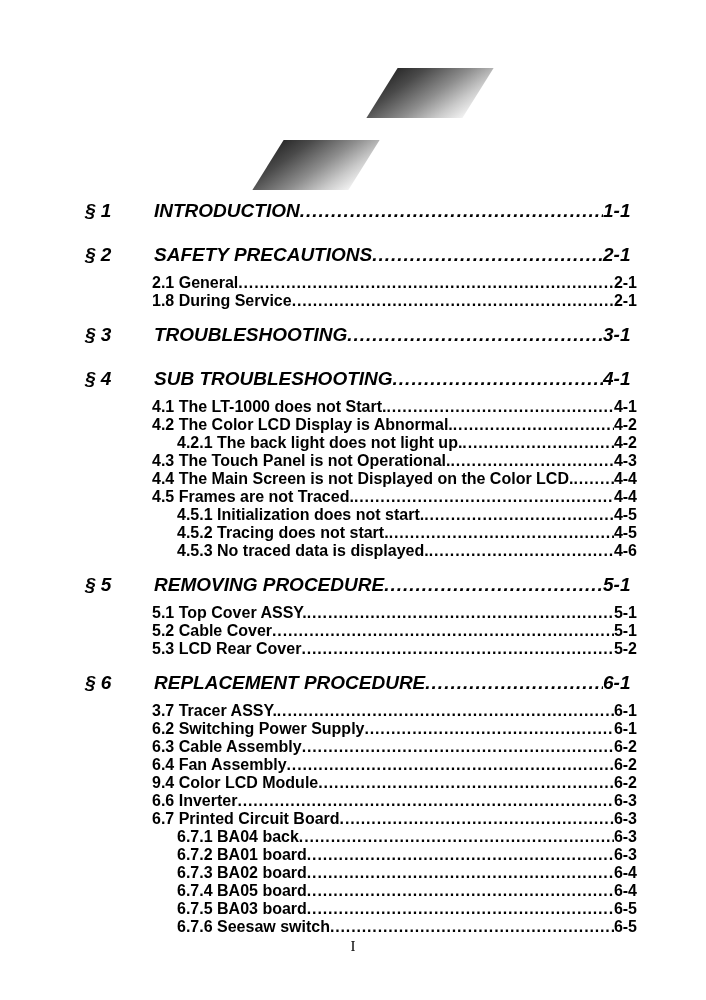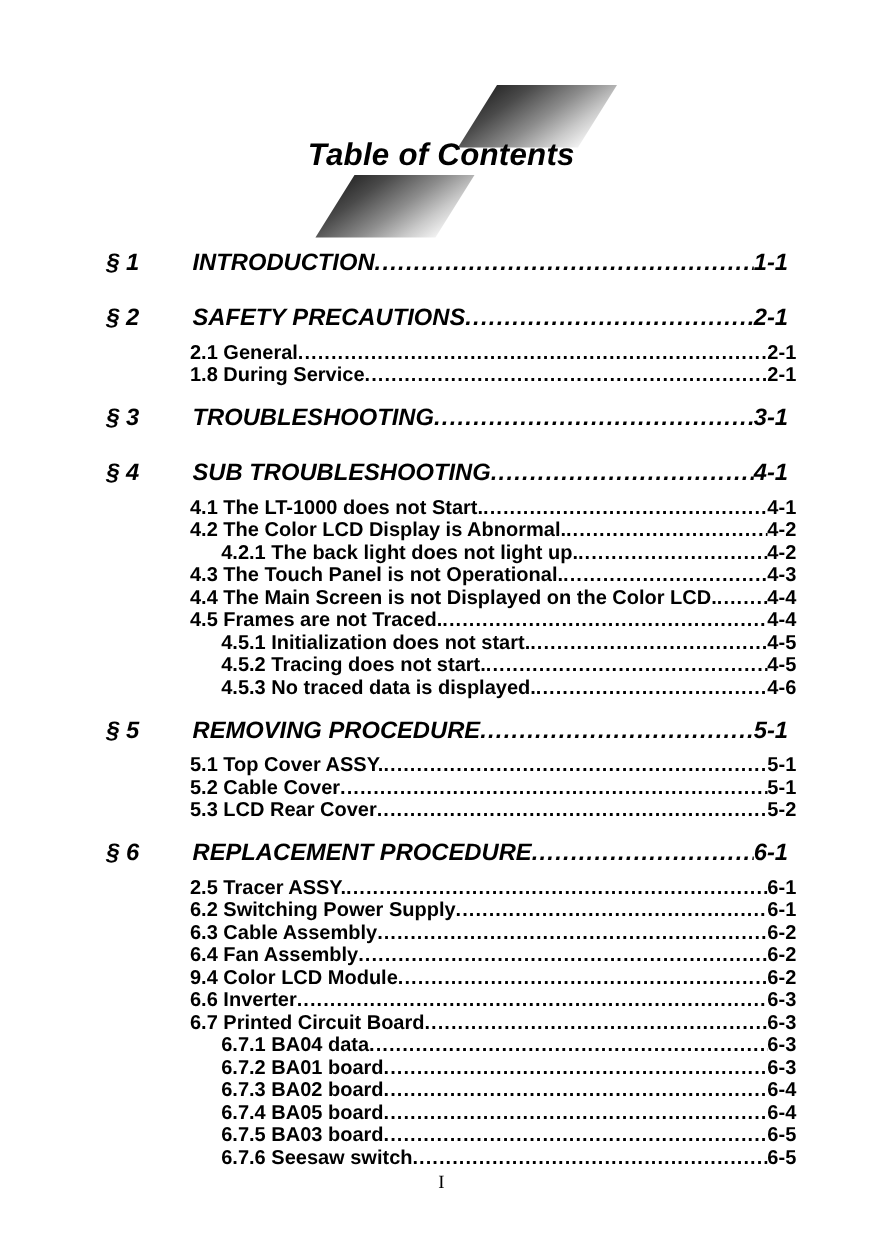--- a/index.html
+++ b/index.html
@@ -120,21 +120,20 @@
     font-family: "Liberation Serif", serif;
     font-size: 15px;
   }
 </style>
 </head>
 <body>
 
 <div class="title-block">
   <div class="para para-top"></div>
   <div class="para para-bottom"></div>
-  <div class="doc-title">Table of Contents</div>
 </div>
 
 <div class="toc" id="toc-root">
     <div class="row lvl1">
       <span class="sec">§ 1</span>
       <span class="lbl">INTRODUCTION</span>
       <span class="leader"></span>
       <span class="pg">1-1</span>
     </div>
     <div class="gap" style="height: 14px;"></div>
@@ -236,21 +235,21 @@
       <span class="pg">5-2</span>
     </div>
     <div class="gap" style="height: 14px;"></div>
     <div class="row lvl1">
       <span class="sec">§ 6</span>
       <span class="lbl">REPLACEMENT PROCEDURE</span>
       <span class="leader"></span>
       <span class="pg">6-1</span>
     </div>
     <div class="row lvl2">
-      <span class="lbl">2.5 Tracer ASSY.</span>
+      <span class="lbl">3.7 Tracer ASSY.</span>
       <span class="leader"></span>
       <span class="pg">6-1</span>
     </div>
     <div class="row lvl2">
       <span class="lbl">6.2 Switching Power Supply</span>
       <span class="leader"></span>
       <span class="pg">6-1</span>
     </div>
     <div class="row lvl2">
       <span class="lbl">6.3 Cable Assembly</span>
@@ -271,21 +270,21 @@
       <span class="lbl">6.6 Inverter</span>
       <span class="leader"></span>
       <span class="pg">6-3</span>
     </div>
     <div class="row lvl2">
       <span class="lbl">6.7 Printed Circuit Board</span>
       <span class="leader"></span>
       <span class="pg">6-3</span>
     </div>
     <div class="row lvl3">
-      <span class="lbl">6.7.1 BA04 data</span>
+      <span class="lbl">6.7.1 BA04 back</span>
       <span class="leader"></span>
       <span class="pg">6-3</span>
     </div>
     <div class="row lvl3">
       <span class="lbl">6.7.2 BA01 board</span>
       <span class="leader"></span>
       <span class="pg">6-3</span>
     </div>
     <div class="row lvl3">
       <span class="lbl">6.7.3 BA02 board</span>

